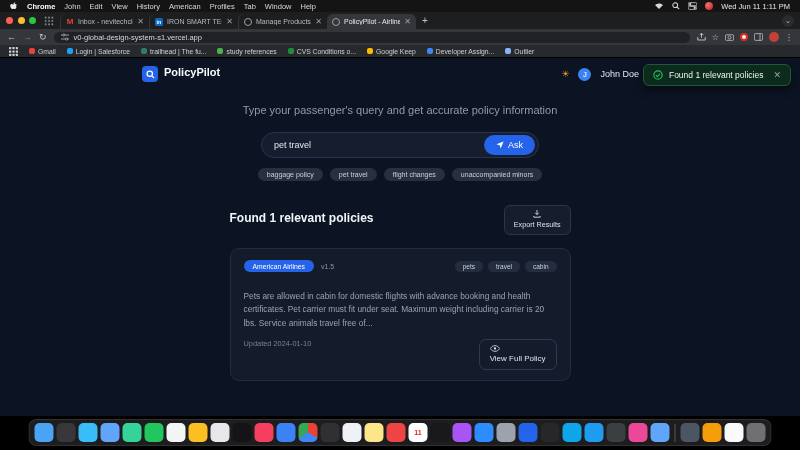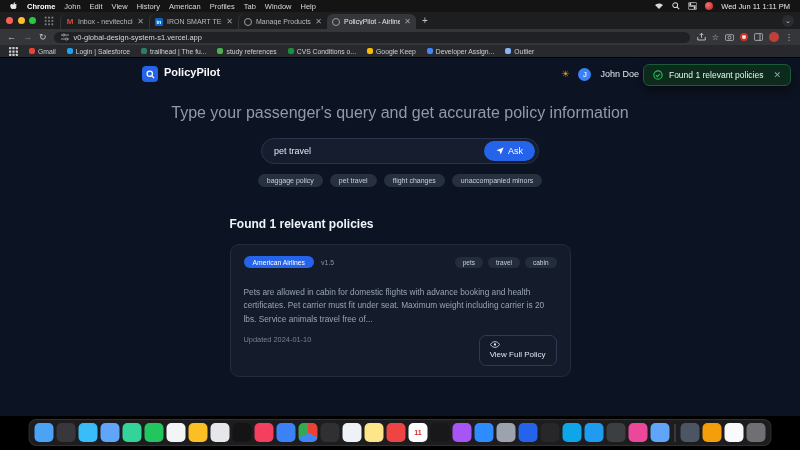--- a/index.html
+++ b/index.html
@@ -68,21 +68,21 @@
     font-size:7px; display:flex; align-items:center; justify-content:center; font-weight:bold; }
   .hdr-user { color:#e2e8f0; font-size:9px; }
 
   .toast { position:absolute; top:6px; right:9px; background:#0d2b1d; border:1px solid #1d5a38;
     border-radius:6px; padding:5px 9px; display:flex; align-items:center; gap:6px;
     color:#e9f7ee; font-size:8.5px; box-shadow:0 4px 10px rgba(0,0,0,.5); }
   .toast .x { color:#94a3a8; font-size:9px; margin-left:4px; }
 
   .hero { text-align:center; margin-top:22px; }
   .hero h1 { color:#f8fafc; font-size:21px; font-weight:bold; letter-spacing:.2px; }
-  .hero p { color:#8f9bad; font-size:16px; margin-top:8px; }
+  .hero p { color:#8f9bad; font-size:11px; margin-top:8px; }
 
   .searchwrap { width:278px; height:26px; margin:16px auto 0; background:#151d2e;
     border:1px solid #273350; border-radius:14px; display:flex; align-items:center;
     padding:2px 3px 2px 12px; }
   .searchwrap input { background:transparent; border:none; outline:none; color:#e2e8f0;
     font-size:9px; flex:1; font-family:inherit; }
   .askbtn { background:#2563eb; color:#fff; border:none; border-radius:11px; height:20px;
     padding:0 12px; font-size:9px; display:flex; align-items:center; gap:4px; font-family:inherit; }
 
   .chips { display:flex; justify-content:center; gap:7px; margin-top:10px; }
@@ -339,20 +339,26 @@
   <div class="chips" id="chips">
       <span class="chip">baggage policy</span>
       <span class="chip">pet travel</span>
       <span class="chip">flight changes</span>
       <span class="chip">unaccompanied minors</span>
     </div>
 
   <div class="results">
     <div class="results-head">
       <span class="results-title">Found 1 relevant policies</span>
+      <button class="exportbtn">
+        <svg width="8" height="8" viewBox="0 0 10 10">
+            <path d="M5 0v5.5M2.8 3.5 5 5.8l2.2-2.3M1 7.5V9h8V7.5" fill="none" stroke="#dbe3ee" stroke-width="1.1"></path>
+          </svg>
+        <span>Export Results</span>
+      </button>
     </div>
 
     <div class="card">
       <div class="card-row1">
         <span class="airline-badge">American Airlines</span>
         <span class="version">v1.5</span>
         <span class="tags" id="tags">
             <span class="tag">pets</span>
             <span class="tag">travel</span>
             <span class="tag">cabin</span>

